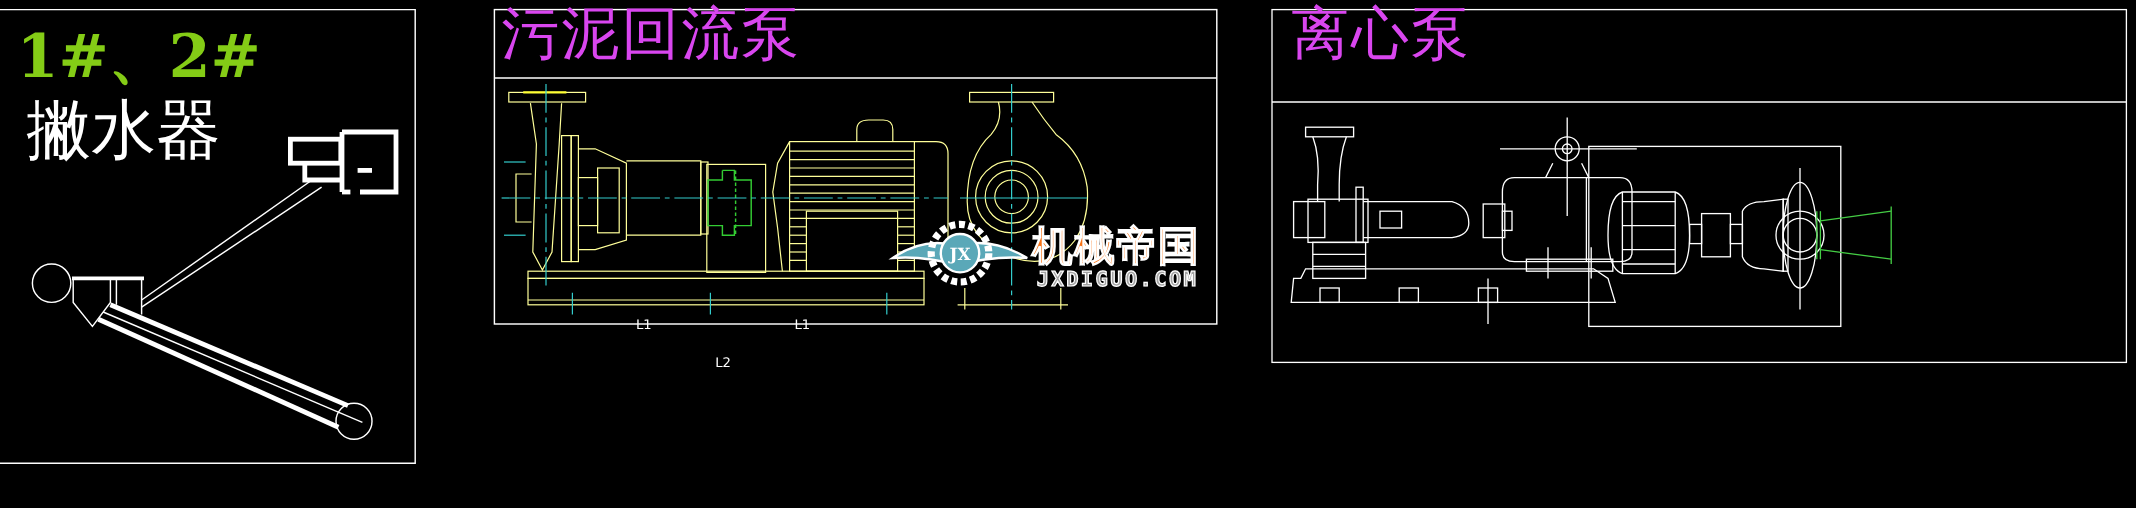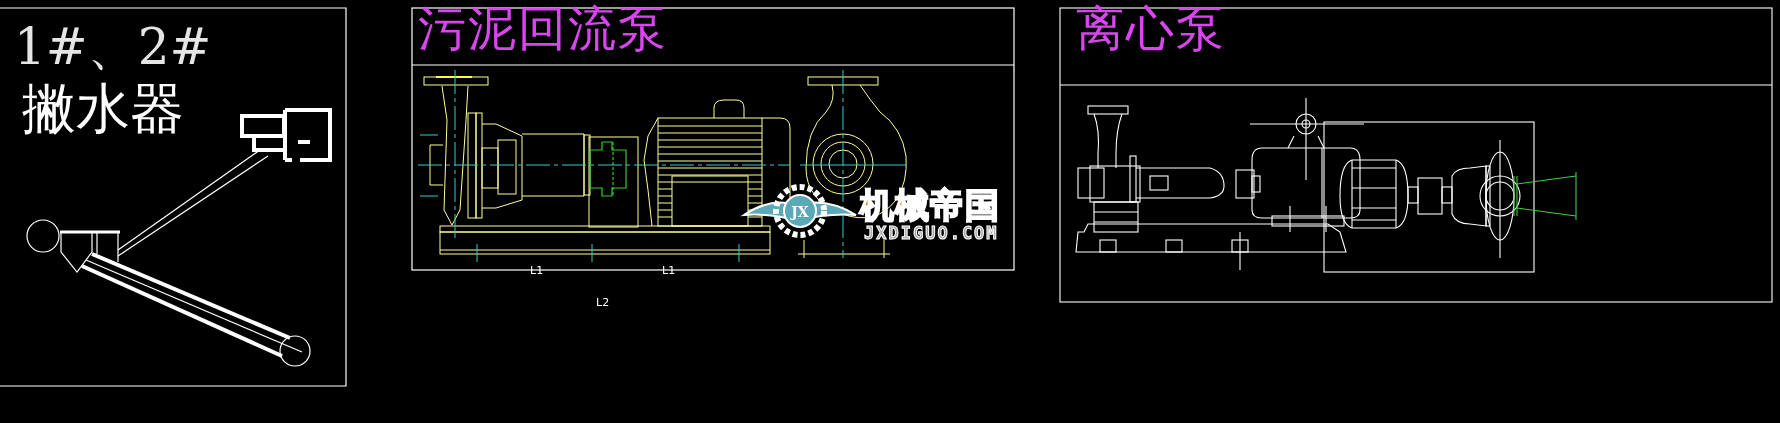--- a/index.html
+++ b/index.html
@@ -1,26 +1,26 @@
 <!DOCTYPE html>
 <html><head>
 <meta charset="utf-8">
 <style>
   html, body { margin:0; padding:0; background:#000; }
   body { width:1780px; height:423px; position:relative; overflow:hidden; font-family:"DejaVu Sans", sans-serif; }
   svg { position:absolute; left:0; top:0; }
   .txt { position:absolute; white-space:nowrap; line-height:1; }
-  .t-green { color:#e5e5e5; font-family:"DejaVu Serif", serif; font-size:50px; top:22px; left:14px; }
+  .t-green { color:#84cc16; font-family:"DejaVu Serif", serif; font-size:50px; top:22px; left:14px;font-weight:bold; }
   .t-white { color:#ffffff; font-family:"DejaVu Serif", serif; font-size:54px; top:82px; left:22px; }
   .t-title { color:#d946ef; font-family:"DejaVu Sans", sans-serif; font-size:48px; font-weight:200; letter-spacing:2px; }
   .t-sludge { left:418px; top:4px; }
   .t-centri { left:1076px; top:4px; }
   .dim { color:#ffffff; font-size:11px; font-family:"DejaVu Sans", sans-serif; }
   .wm { position:absolute; left:740px; top:175px; width:300px; height:72px; }
-  .wm-cn { position:absolute; left:120px; top:8px; font-size:34px; font-weight:bold; color:#f97316; font-family:"DejaVu Sans", sans-serif;
+  .wm-cn { position:absolute; left:120px; top:8px; font-size:34px; font-weight:normal; color:#f97316; font-family:"DejaVu Sans", sans-serif;
            -webkit-text-stroke:2px #fff; letter-spacing:1px; }
   .wm-en { position:absolute; left:124px; top:48px; font-size:17px; font-weight:bold; color:#a3a3a3; font-family:"DejaVu Sans Mono", monospace;
            -webkit-text-stroke:1px #fff; letter-spacing:2px; }
 </style>
 </head>
 <body>
 
 <svg width="1780" height="423" viewBox="0 0 1780 423">
 
   <g fill="none" stroke="#fff" stroke-width="1.2">

